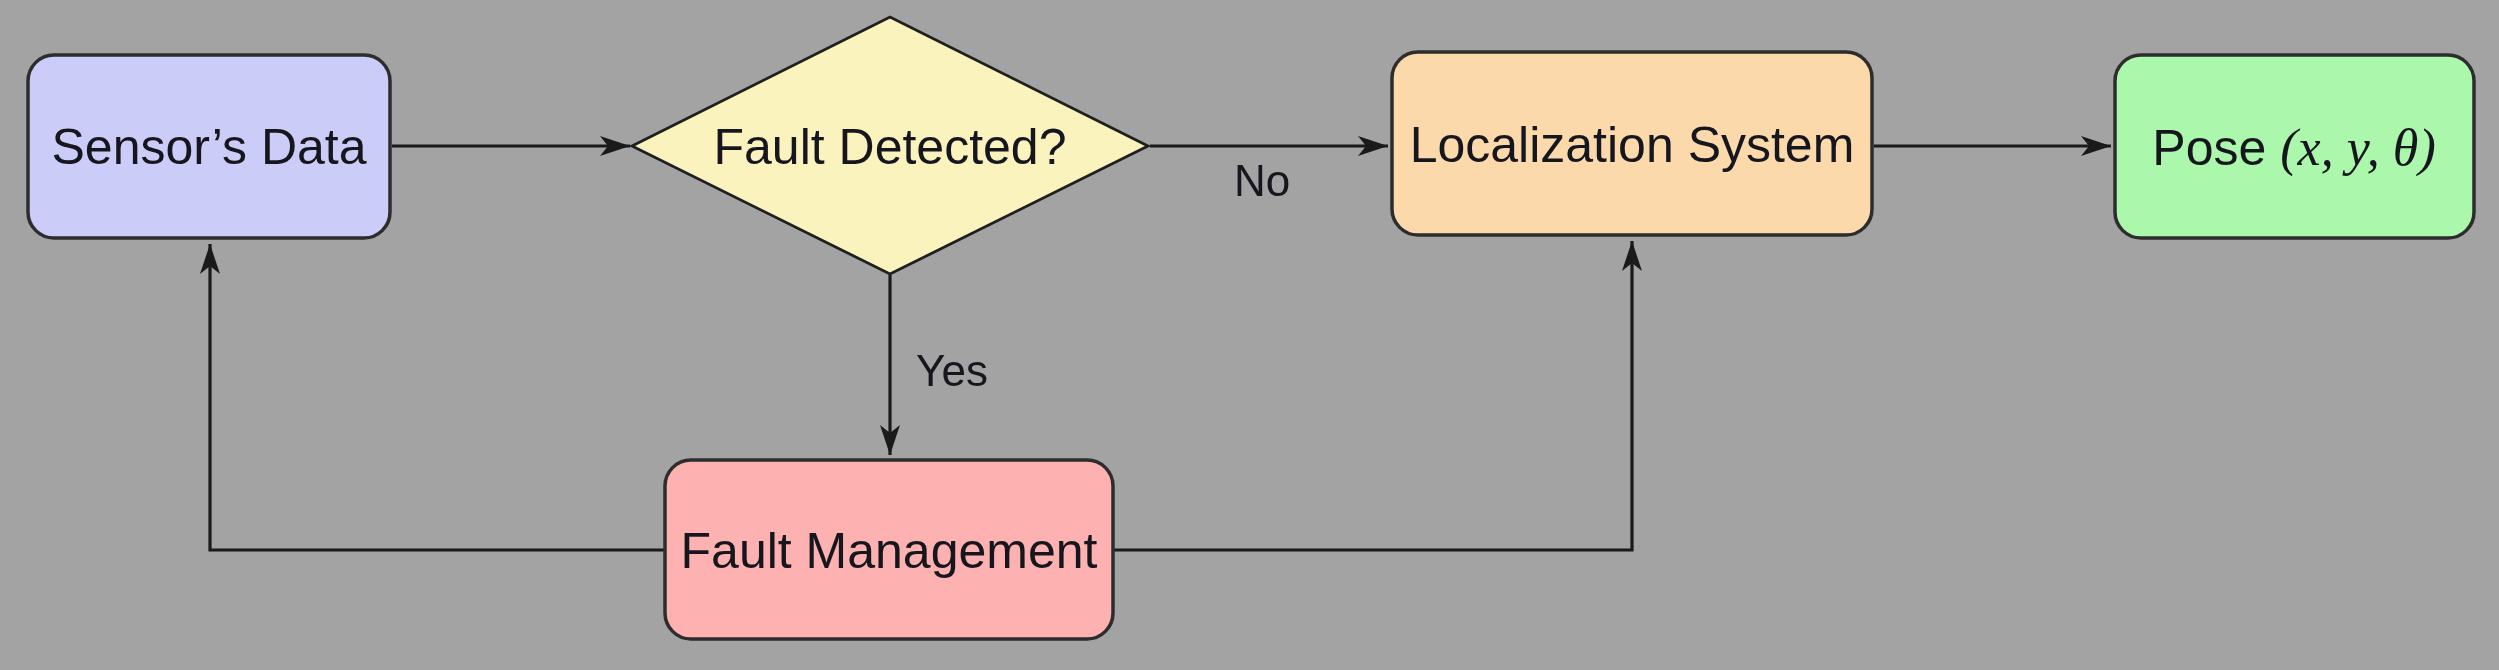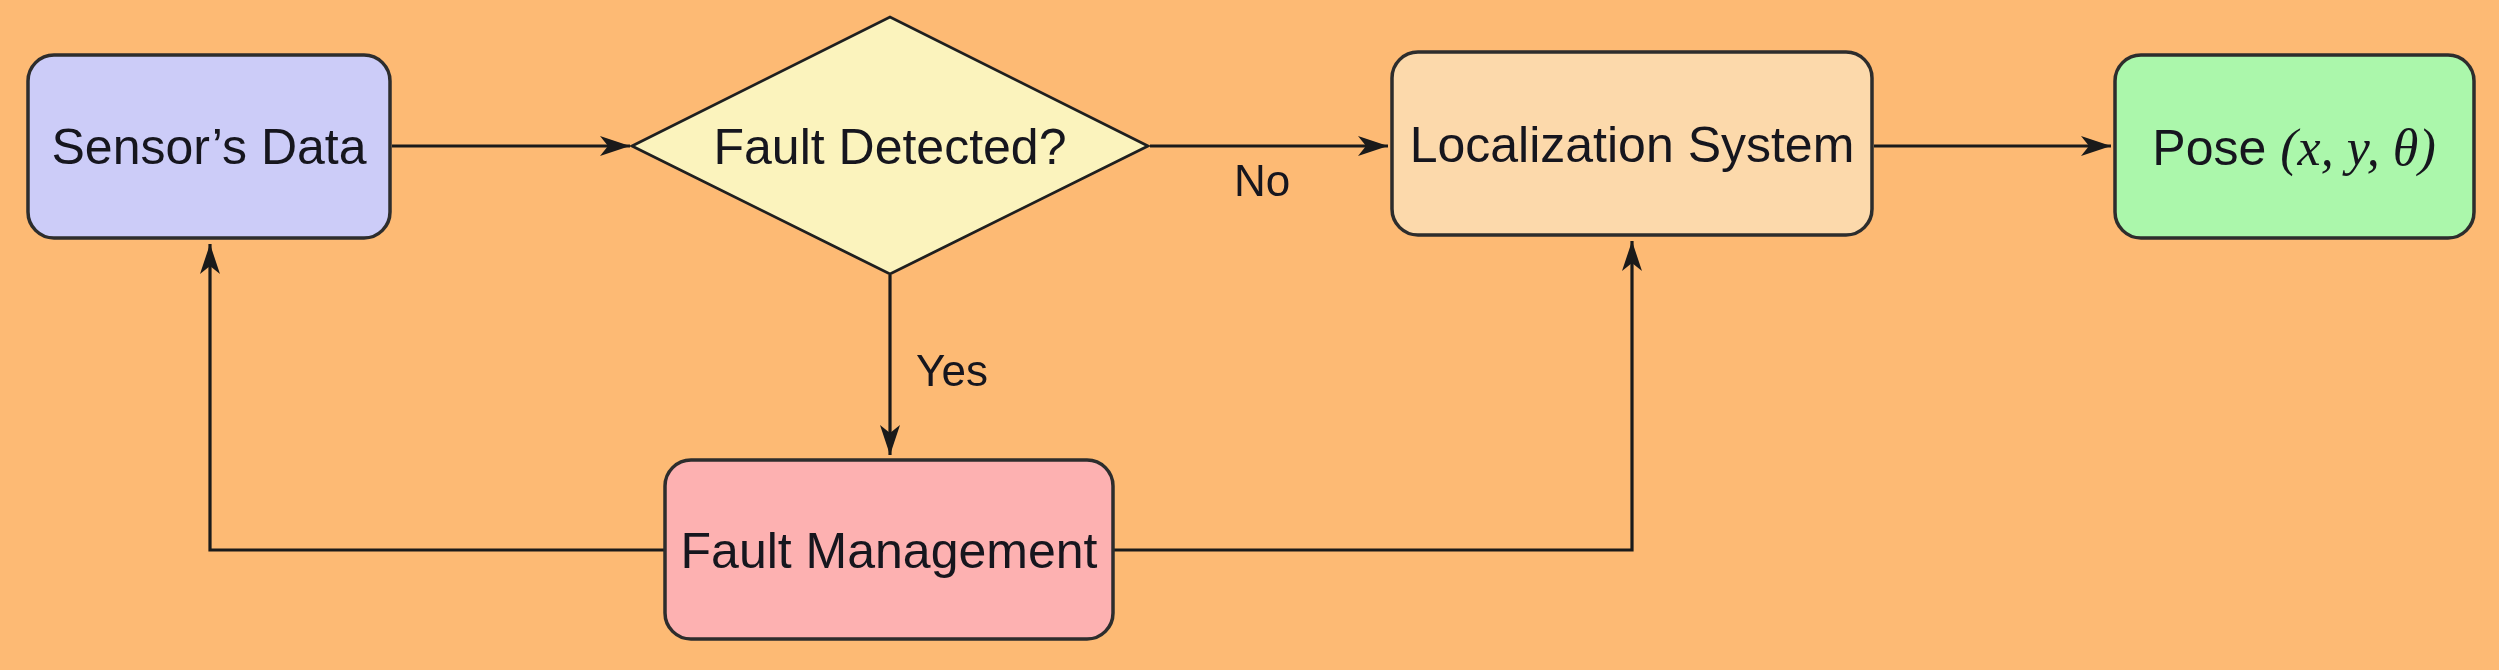--- a/index.html
+++ b/index.html
@@ -4,21 +4,21 @@
 <style>
   html, body {
     margin: 0;
     padding: 0;
     background: #ffffff;
   }
   .figure-wrap {
     position: relative;
     width: 2499px;
     height: 670px;
-    background: #fdba74;
+    background: #a3a3a3;
     overflow: hidden;
     text-align: right;
   }
   svg { display: block; }
   .node-rect {
     stroke: #2d2d2d;
     stroke-width: 3.5;
   }
   .node-diamond {
     stroke: #1f1f1f;

